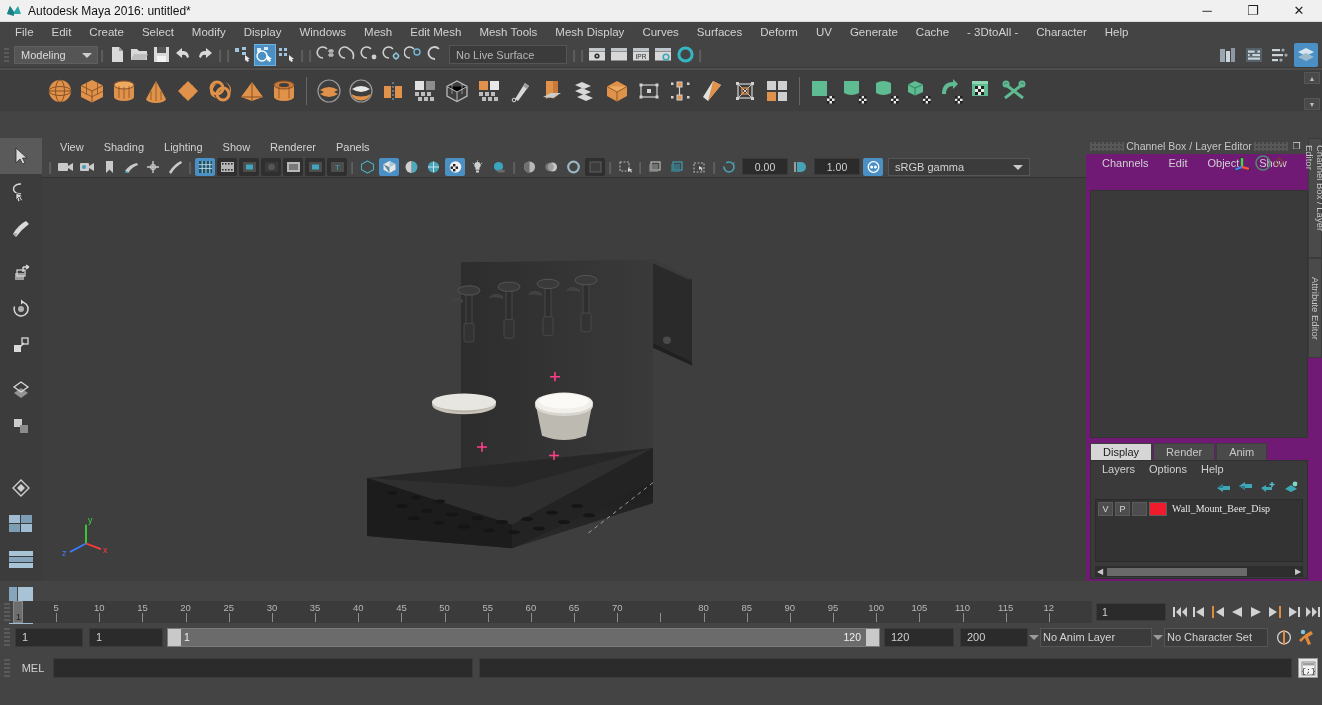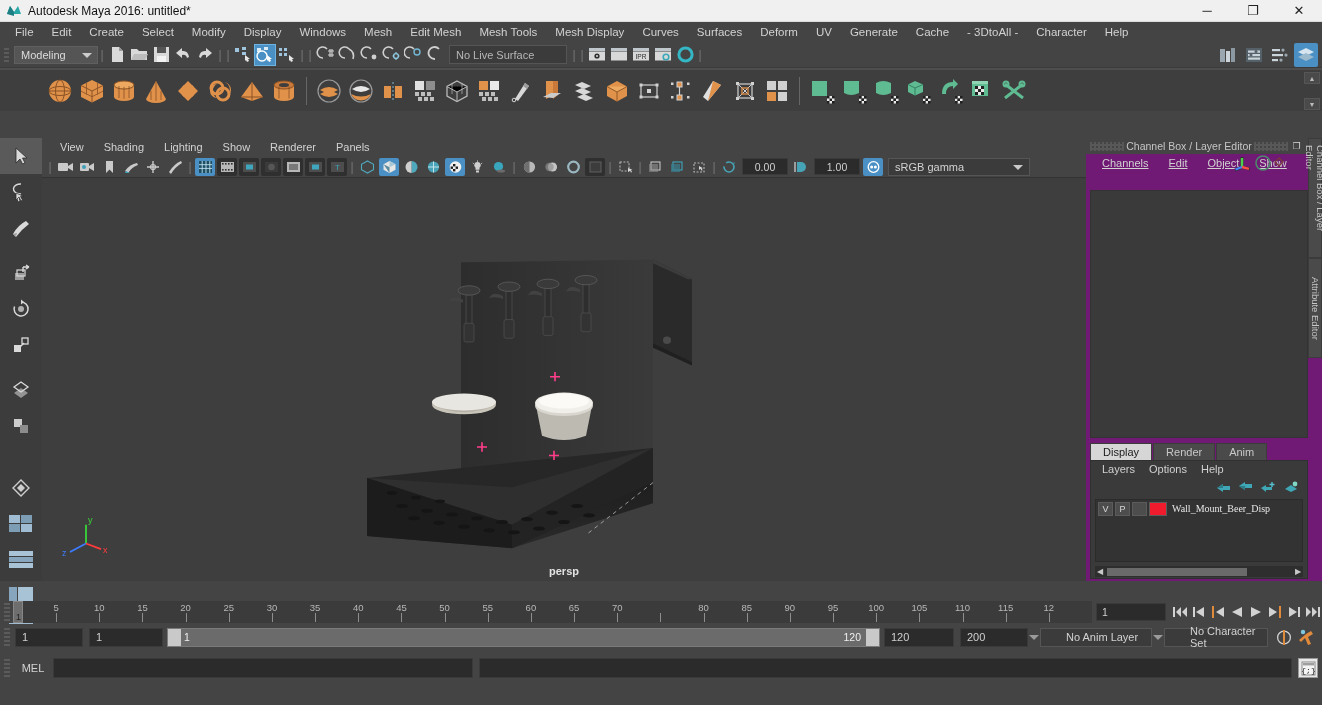--- a/index.html
+++ b/index.html
@@ -108,21 +108,21 @@
   .rightpanel{ position:absolute; right:0; top:138px; width:236px; bottom:124px; background:#701a75;}
   .rp-title{ height:16px; display:flex; align-items:center; background:#444; padding:0 4px;}
   .rp-dots{width:34px;height:9px;background:
     repeating-linear-gradient(90deg,#5e5e5e 0 2px,transparent 2px 4px),
     repeating-linear-gradient(0deg,#5e5e5e 0 2px,transparent 2px 4px);
     background-size:4px 4px; opacity:.8;}
   .rp-title .t{flex:1;text-align:center;font-size:10.5px;color:#c6c6c6;}
   .rp-btn{width:13px;height:12px;display:flex;align-items:center;justify-content:center;
     font-size:9px;color:#d8d8d8;margin-left:2px;}
   .rp-tabs{height:18px;display:flex;align-items:center;padding-left:6px;gap:0;}
-  .rp-tabs .rt{padding:0 10px;font-size:11px;line-height:18px;color:#d0d0d0;text-decoration:underline;}
+  .rp-tabs .rt{padding:0 10px;font-size:11px;line-height:18px;color:#d0d0d0;}
   .rp-axis{position:absolute;right:34px;top:16px;width:56px;height:18px;}
   .chanbox{ position:absolute; left:4px; right:14px; top:52px; height:248px;
     background:#3a3a3a; border:1px solid #333;}
   .vtabs{ position:absolute; right:0; top:0; width:14px; bottom:0; }
   .vtab{ width:14px; background:#4a4a4a; border:1px solid #3b3b3b; color:#c8c8c8;
     writing-mode:vertical-rl; text-orientation:mixed; font-size:9.5px;
     display:flex; align-items:center; justify-content:center; padding:6px 0;}
   .layer-sec{ position:absolute; left:4px; right:14px; top:304px; bottom:2px;}
   .layer-tabs{height:18px;display:flex;align-items:flex-end;}
   .layer-tabs .lt{padding:0 12px;height:17px;line-height:17px;font-size:11px;color:#c8c8c8;
@@ -165,21 +165,21 @@
     font-size:11px;display:flex;align-items:center;padding-left:6px;}
   .rg-range{flex:1;height:19px;background:#6b6b6b;border:1px solid #7b7b7b;margin:0 4px;
     position:relative;display:flex;align-items:center;}
   .rg-range .h{width:13px;height:17px;background:#c9c9c9;}
   .rg-range .l{position:absolute;left:16px;font-size:10.5px;color:#efefef;}
   .rg-range .r{position:absolute;right:18px;font-size:10.5px;color:#efefef;}
   .rg-range .h2{position:absolute;right:0;width:13px;height:17px;background:#c9c9c9;}
   .dd-caret{width:12px;height:19px;display:flex;align-items:center;justify-content:center;}
   .dd-caret .c{border-left:5px solid transparent;border-right:5px solid transparent;border-top:5px solid #9a9a9a;}
   .sel-box{height:19px;background:#3b3b3b;border:1px solid #555;color:#d2d2d2;
-    display:flex;align-items:center;padding-left:25px;font-size:11px;}
+    display:flex;align-items:center;padding-left:2px;font-size:11px;}
 
   
   .cmdline{ position:absolute; left:0; right:0; bottom:22px; height:30px; background:#444;
     display:flex; align-items:center;}
   .mel-grip{width:13px;height:26px;display:flex;flex-direction:column;justify-content:center;
     align-items:center;gap:2px;}
   .mel-grip i{width:6px;height:2px;background:#5b5b5b;display:block;}
   .mel-lab{width:40px;text-align:center;font-size:11px;color:#d2d2d2;}
   .mel-in{width:420px;height:20px;background:#2b2b2b;border:1px solid #3a3a3a;}
   .mel-out{flex:1;height:20px;background:#2b2b2b;border:1px solid #3a3a3a;margin:0 6px;}
@@ -1168,21 +1168,20 @@
 
         <g transform="translate(44,390)">
           <path d="M0 0 L0 -20" stroke="#39d639" stroke-width="1.8"></path>
           <path d="M0 0 L-16 9" stroke="#3d7cff" stroke-width="1.8"></path>
           <path d="M0 0 L15 6" stroke="#ff3b3b" stroke-width="1.8"></path>
           <text x="2" y="-22" font-size="9" fill="#39d639" font-family="Liberation Sans">y</text>
           <text x="-24" y="13" font-size="9" fill="#3d7cff" font-family="Liberation Sans">z</text>
           <text x="17" y="10" font-size="9" fill="#ff3b3b" font-family="Liberation Sans">x</text>
         </g>
       </svg>
-      <div class="vp-label">persp</div>
     </div>
   </div>
 
   <div class="rightpanel">
     <div class="rp-title">
       <span class="rp-dots"></span>
       <span class="t">Channel Box / Layer Editor</span>
       <span class="rp-dots"></span>
       <span class="rp-btn">❐</span>
       <span class="rp-btn">✕</span>

